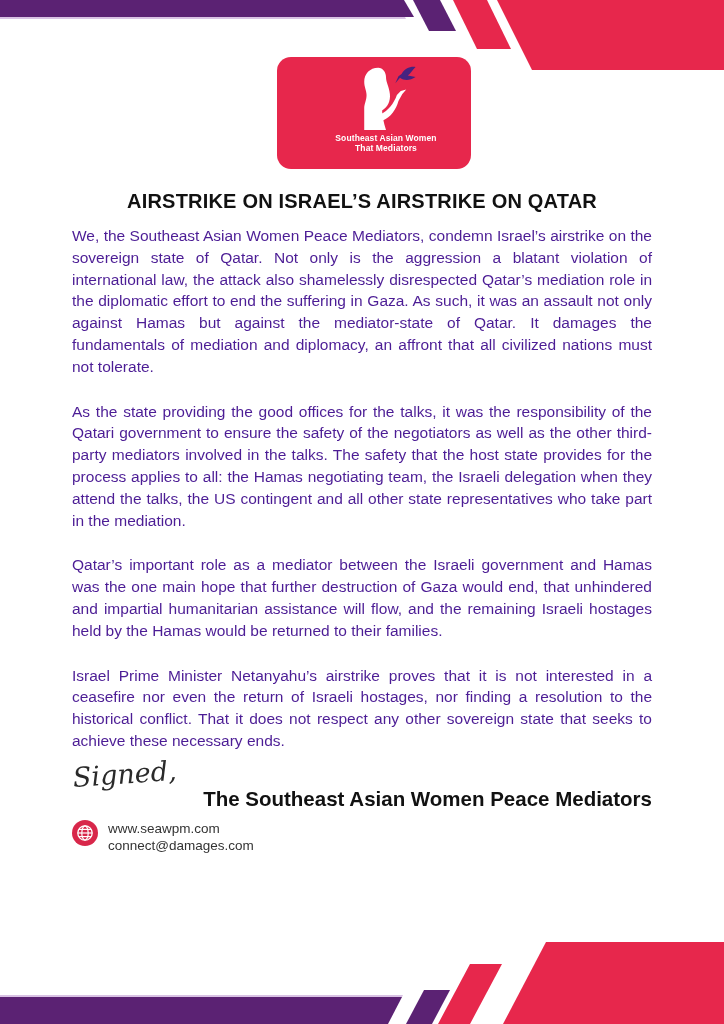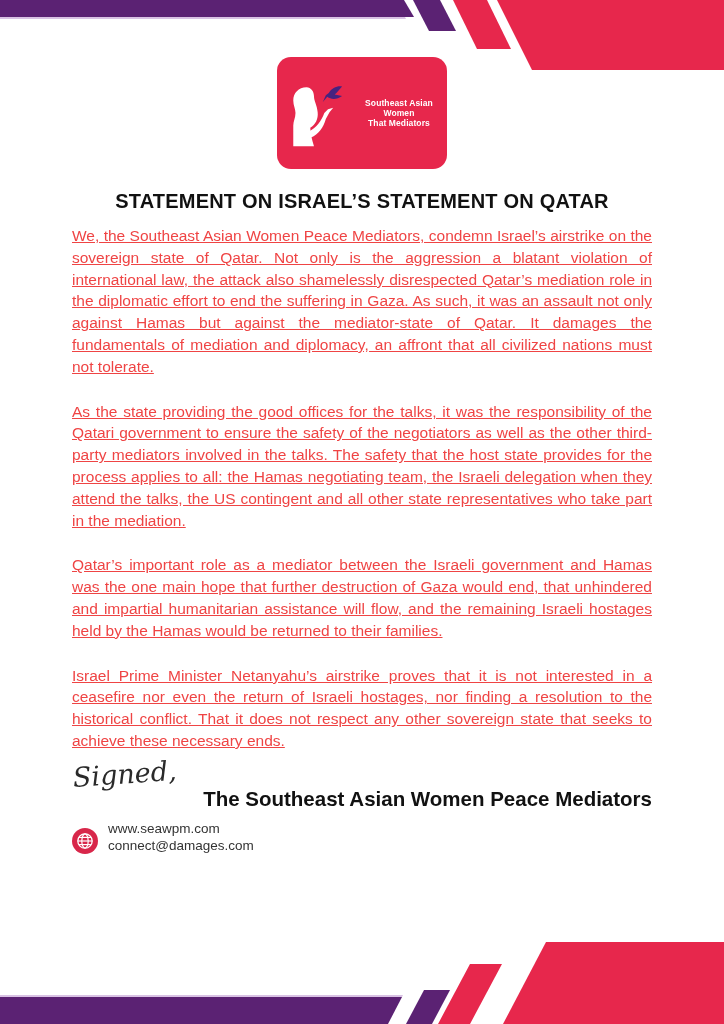--- a/index.html
+++ b/index.html
@@ -29,40 +29,40 @@
                     clip-path:polygon(26px 0, 52px 0, 34px 100%, 8px 100%); }
   .ftr-bar-edge   { left:0; top:995px; width:404px; height:2px; background:#D9C2E4;
                     clip-path:polygon(0 0, 403px 0, 402px 100%, 0 100%); }
   .ftr-bar        { left:0; top:997px; width:402px; height:27px; background:#5B2273;
                     clip-path:polygon(0 0, 402px 0, 388px 100%, 0 100%); }
 
   
   .logo-card {
     position:absolute; left:277px; top:57px; width:170px; height:112px;
     background:#E7274C; border-radius:14px;
-    display:flex; flex-direction:row; align-items:center; justify-content:flex-start;
+    display:flex; flex-direction:column; align-items:center; justify-content:flex-start;padding-left:24px;
   }
   .logo-art { margin-top:6px; width:78px; height:70px; }
   .logo-text { text-align:center; color:#ffffff; font-weight:bold;
                font-size:8.5px; line-height:1.2; letter-spacing:0.1px; }
 
   
   .content { position:absolute; left:72px; right:72px; top:190px; }
   .title   { font-size:20px; font-weight:bold; text-align:center; color:#111;
              letter-spacing:0.2px; margin:0 0 12px 0; }
   .content p { font-size:15.5px; line-height:21.8px; text-align:justify;
-               color:#ef4444; margin:12px 0 23px 0;text-decoration:underline; }
+               color:#4c1d95; margin:12px 0 23px 0; }
   .content p:last-of-type { margin-bottom:10px; }
 
   .sig-script { font-family:"DejaVu Serif", serif; font-style:italic;
                 font-size:27px; color:#2a2a2a; transform:rotate(-4deg);
                 transform-origin:left bottom; display:inline-block; margin:0 0 0 2px; }
   .sig-org    { font-size:20.5px; font-weight:bold; color:#111; margin:-6px 0 0 0;text-align:right; }
 
-  .contact-row { display:flex; align-items:flex-end; gap:10px; margin-top:9px; }
+  .contact-row { display:flex; align-items:flex-start; gap:10px; margin-top:9px; }
   .globe { width:26px; height:26px; flex:0 0 auto; }
   .contact-lines { font-size:13.5px; line-height:1.28; color:#333; }
 </style>
 </head>
 <body>
 
 <div class="page">
 
   <div class="shape hdr-bar"></div>
   <div class="shape hdr-bar-edge"></div>
@@ -96,21 +96,21 @@
         C81 23 73 23 68 19
         L62 26 L66 17 Z"></path>
     </svg>
     <div class="logo-text">
       <div>Southeast Asian Women</div>
       <div>That Mediators</div>
     </div>
   </div>
 
   <div class="content">
-    <h1 class="title">STATEMENT ON ISRAEL’S STATEMENT ON QATAR</h1>
+    <h1 class="title">AIRSTRIKE ON ISRAEL’S AIRSTRIKE ON QATAR</h1>
     <p>We, the Southeast Asian Women Peace Mediators, condemn Israel’s airstrike on the sovereign state of Qatar. Not only is the aggression a blatant violation of international law, the attack also shamelessly disrespected Qatar’s mediation role in the diplomatic effort to end the suffering in Gaza. As such, it was an assault not only against Hamas but against the mediator-state of Qatar. It damages the fundamentals of mediation and diplomacy, an affront that all civilized nations must not tolerate.</p>
     <p>As the state providing the good offices for the talks, it was the responsibility of the Qatari government to ensure the safety of the negotiators as well as the other third-party mediators involved in the talks. The safety that the host state provides for the process applies to all: the Hamas negotiating team, the Israeli delegation when they attend the talks, the US contingent and all other state representatives who take part in the mediation.</p>
     <p>Qatar’s important role as a mediator between the Israeli government and Hamas was the one main hope that further destruction of Gaza would end, that unhindered and impartial humanitarian assistance will flow, and the remaining Israeli hostages held by the Hamas would be returned to their families.</p>
     <p>Israel Prime Minister Netanyahu’s airstrike proves that it is not interested in a ceasefire nor even the return of Israeli hostages, nor finding a resolution to the historical conflict. That it does not respect any other sovereign state that seeks to achieve these necessary ends.</p>
 
     <div class="sig-script">Signed,</div>
     <div class="sig-org">The Southeast Asian Women Peace Mediators</div>
 
     <div class="contact-row">
       <svg class="globe" viewBox="0 0 26 26" aria-hidden="true">

